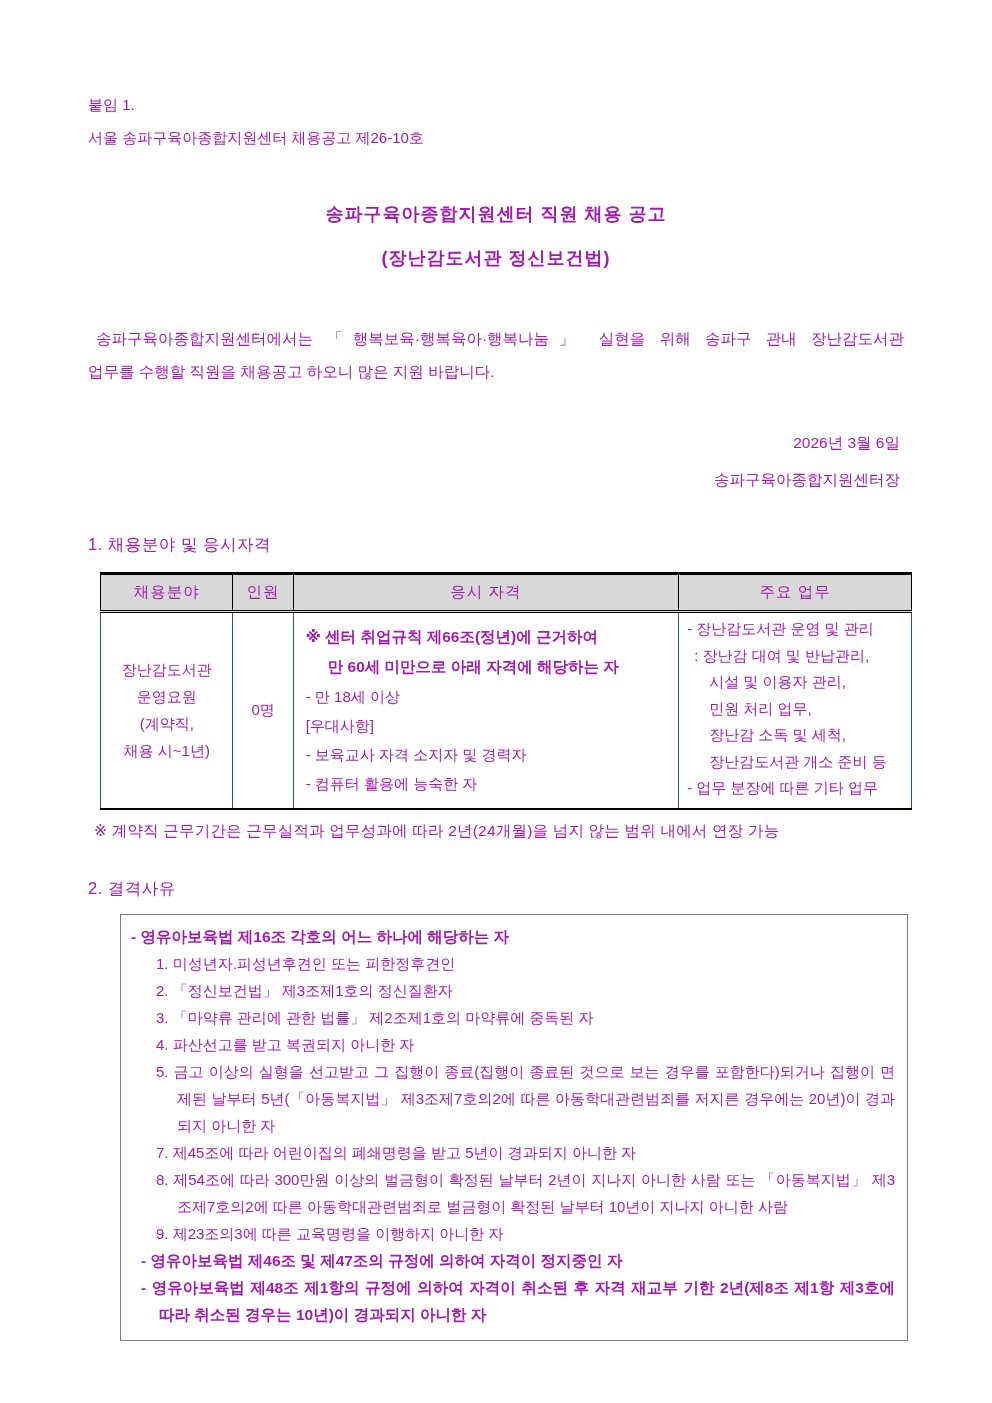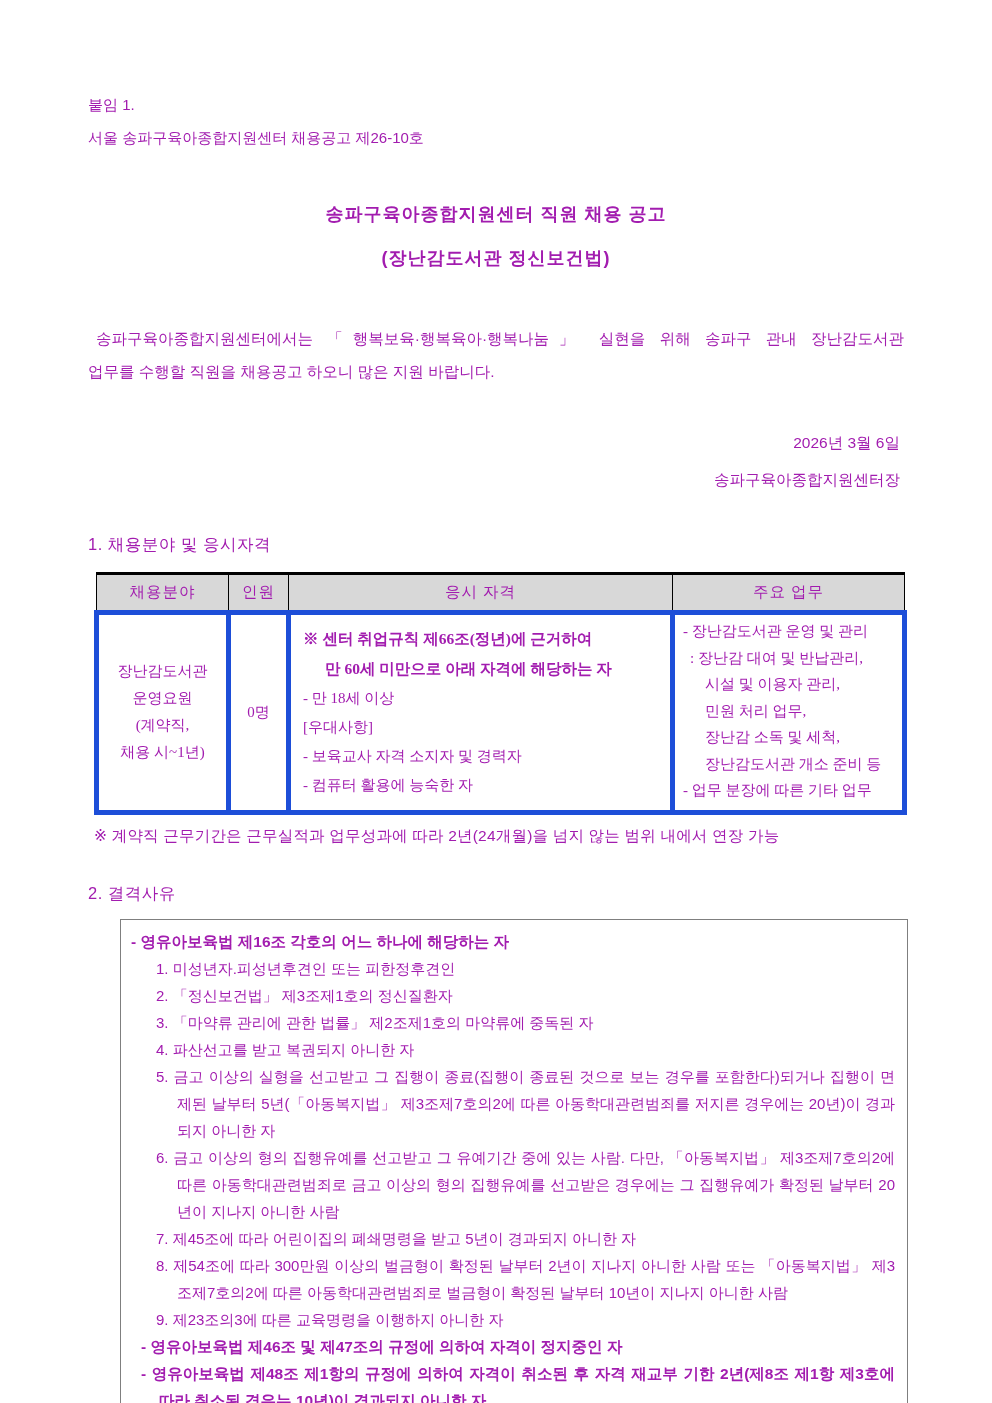--- a/index.html
+++ b/index.html
@@ -12,31 +12,30 @@
   }
   .content{padding:88px 88px 0 88px;}
   .meta{font-size:15px;line-height:33px;}
   .doc-title{margin-top:38px;text-align:center;font-size:18px;font-weight:bold;line-height:44px;letter-spacing:1px;}
   .intro{margin-top:42px;font-size:15.5px;line-height:33px;}
   .intro .jline{text-align:justify;text-align-last:justify;text-indent:8px;}
   .dateblock{margin-top:36px;text-align:right;padding-right:4px;font-size:15.5px;line-height:37px;}
   .sec-heading{margin-top:36px;font-size:16.5px;letter-spacing:0.5px;}
   
   table.recruit{
-    margin:16px 0 0 6px;border-collapse:collapse;width:812px;table-layout:fixed;
+    margin:16px 0 0 12px;border-collapse:collapse;width:812px;table-layout:fixed;
     border-top:3px solid #000;border-bottom:2px solid #000;
     border-left:1px solid #000;border-right:1px solid #000;
     font-size:15px;
-    font-family:Liberation Serif, serif;
   }
   table.recruit th{
     background:#d8d8d8;border:1px solid #000;border-bottom:3px double #000;
     height:33px;font-weight:normal;font-size:15.5px;letter-spacing:1px;
   }
-  table.recruit td{border:5px solid #1d4ed8;vertical-align:middle;}
+  table.recruit td{border:1px solid #1d4ed8;vertical-align:middle;}
   .col-field{width:132px;} .col-count{width:60px;} .col-qual{width:384px;} .col-duty{width:232px;}
   td.cell-field{text-align:center;line-height:27px;}
   td.cell-count{text-align:center;}
   td.cell-qual{padding:8px 6px 8px 12px;vertical-align:middle;}
   .qual-bold{font-weight:bold;font-size:15.5px;line-height:30px;}
   .qual-bold .ind{padding-left:22px;}
   .qual-normal{line-height:29px;}
   td.cell-duty{padding:3px 4px 6px 8px;vertical-align:top;line-height:26.5px;}
   .duty-ind1{padding-left:7px;}
   .duty-ind2{padding-left:22px;}
@@ -133,21 +132,20 @@
 
     <div class="sec-heading">2. 결격사유</div>
 
     <div class="dq-box">
       <div class="dq-head">- 영유아보육법 제16조 각호의 어느 하나에 해당하는 자</div>
       <div class="dq-item">1. 미성년자.피성년후견인 또는 피한정후견인</div>
       <div class="dq-item">2. 「정신보건법」 제3조제1호의 정신질환자</div>
       <div class="dq-item">3. 「마약류 관리에 관한 법률」 제2조제1호의 마약류에 중독된 자</div>
       <div class="dq-item">4. 파산선고를 받고 복권되지 아니한 자</div>
       <div class="dq-item">5. 금고 이상의 실형을 선고받고 그 집행이 종료(집행이 종료된 것으로 보는 경우를 포함한다)되거나 집행이 면제된 날부터 5년(「아동복지법」 제3조제7호의2에 따른 아동학대관련범죄를 저지른 경우에는 20년)이 경과되지 아니한 자</div>
-      <div class="dq-item">6. 금고 이상의 형의 집행유예를 선고받고 그 유예기간 중에 있는 사람. 다만, 「아동복지법」 제3조제7호의2에 따른 아동학대관련범죄로 금고 이상의 형의 집행유예를 선고받은 경우에는 그 집행유예가 확정된 날부터 20년이 지나지 아니한 사람</div>
       <div class="dq-item">7. 제45조에 따라 어린이집의 폐쇄명령을 받고 5년이 경과되지 아니한 자</div>
       <div class="dq-item">8. 제54조에 따라 300만원 이상의 벌금형이 확정된 날부터 2년이 지나지 아니한 사람 또는 「아동복지법」 제3조제7호의2에 따른 아동학대관련범죄로 벌금형이 확정된 날부터 10년이 지나지 아니한 사람</div>
       <div class="dq-item">9. 제23조의3에 따른 교육명령을 이행하지 아니한 자</div>
       <div class="dq-tail">- 영유아보육법 제46조 및 제47조의 규정에 의하여 자격이 정지중인 자</div>
       <div class="dq-tail">- 영유아보육법 제48조 제1항의 규정에 의하여 자격이 취소된 후 자격 재교부 기한 2년(제8조 제1항 제3호에 따라 취소된 경우는 10년)이 경과되지 아니한 자</div>
     </div>
 
   </div>
 </div>
 

